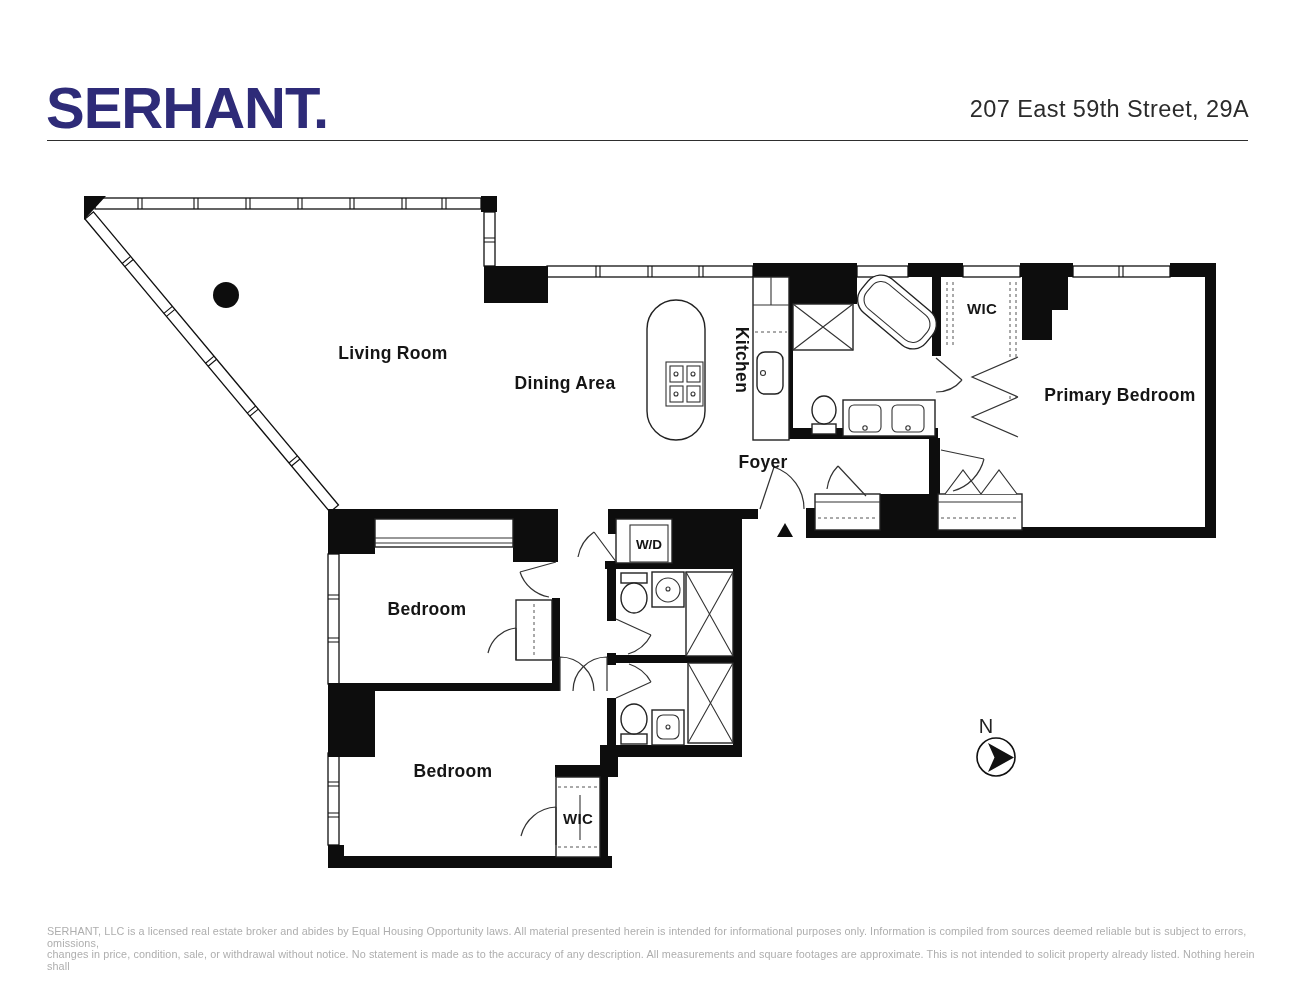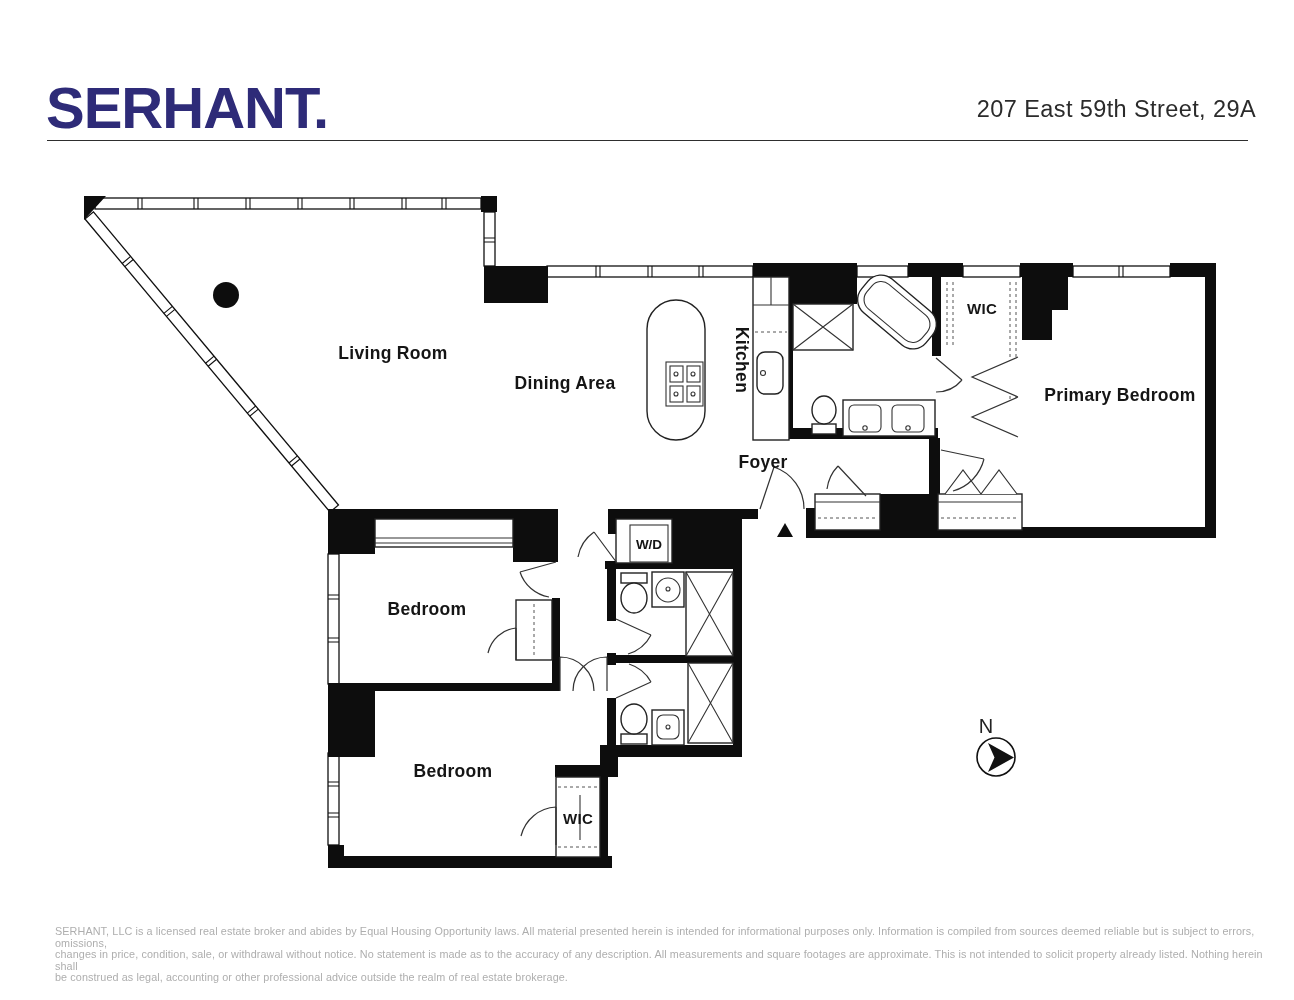--- a/index.html
+++ b/index.html
@@ -8,32 +8,32 @@
     background:#ffffff; overflow:hidden;
     font-family:"Liberation Sans", sans-serif;
   }
   .logo {
     position:absolute; left:46px; top:58px;
     font-size:58px; font-weight:800; letter-spacing:-1px;
     color:#2e2b78;
     margin-top:16px;
   }
   .address {
-    position:absolute; right:38px; top:96px;
+    position:absolute; right:45px; top:96px;
     font-size:23.5px; font-weight:400; color:#2b2b2b; letter-spacing:.4px;
   }
   .divider {
     position:absolute; left:47px; right:46px; top:140px;
     border-top:1.4px solid #2e2e2e; height:0;
   }
   .plan {
     position:absolute; left:0; top:0; width:1294px; height:1000px;
   }
   .footer {
-    position:absolute; left:55px; top:926px; width:1210px;
+    position:absolute; left:47px; top:926px; width:1210px;
     font-size:10.8px; line-height:11.6px; color:#aeaeae; letter-spacing:.1px;
   }
   
   .wall   { fill:#0d0d0d; stroke:none; }
   .win    { fill:#ffffff; stroke:#111; stroke-width:1.3; }
   .tick   { stroke:#111; stroke-width:1.1; fill:none; }
   .fix    { fill:#ffffff; stroke:#222; stroke-width:1.4; }
   .thin   { fill:none; stroke:#333; stroke-width:1.1; }
   .door   { fill:none; stroke:#333; stroke-width:1.2; }
   .chev   { fill:#ffffff; stroke:#333; stroke-width:1.2; }
@@ -288,14 +288,13 @@
     <text class="lbl" x="427" y="615" text-anchor="middle">Bedroom</text>
     <text class="lbl" x="453" y="777" text-anchor="middle">Bedroom</text>
     <text class="lbl-xs" x="649" y="549" text-anchor="middle">W/D</text>
     <text class="lbl-sm" x="578" y="824" text-anchor="middle">WIC</text>
   </g>
 </svg>
 
 <div class="footer">
   <div>SERHANT, LLC is a licensed real estate broker and abides by Equal Housing Opportunity laws. All material presented herein is intended for informational purposes only. Information is compiled from sources deemed  reliable but is subject to errors, omissions,</div>
   <div>changes in price, condition, sale, or withdrawal without notice. No statement is made as to the accuracy of any description. All measurements and square footages are approximate. This is not intended to solicit property already listed. Nothing herein shall</div>
-  <div>be construed as legal, accounting or other professional advice outside the realm of real estate brokerage.</div>
 </div>
 
 </body></html>

